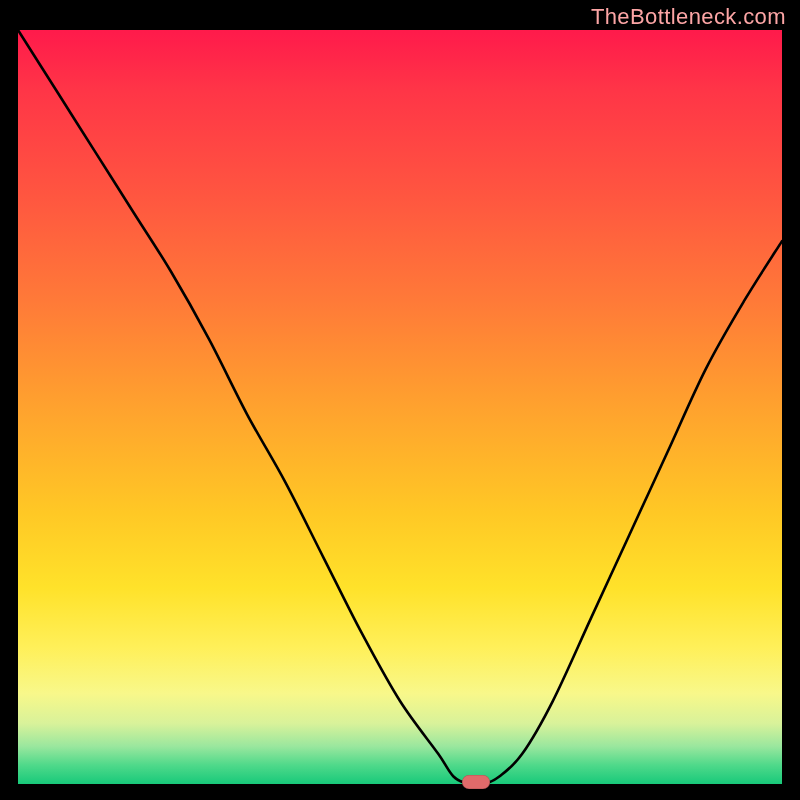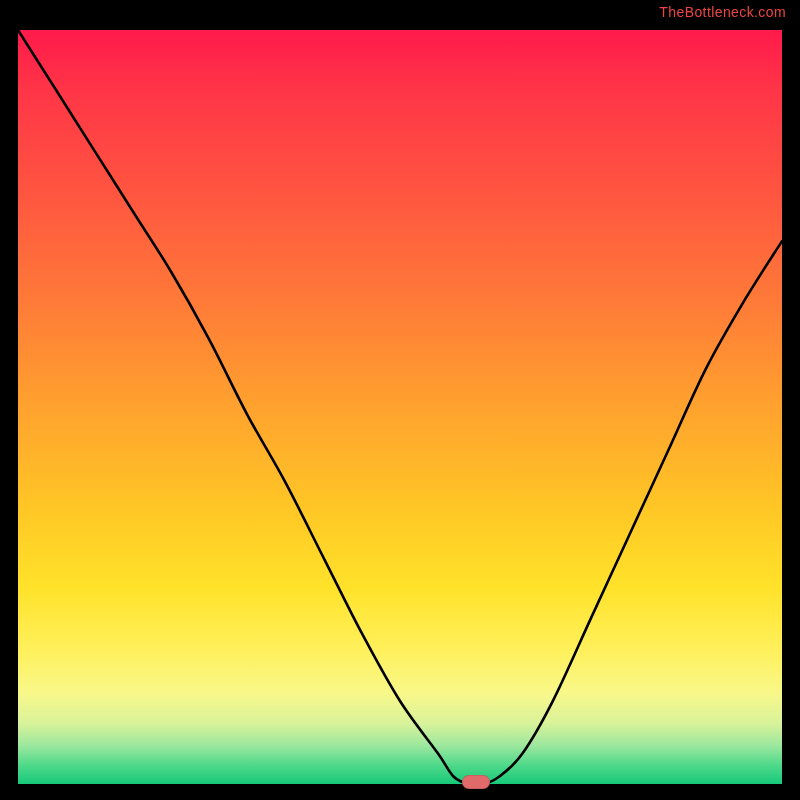--- a/index.html
+++ b/index.html
@@ -14,22 +14,22 @@
   .frame {
     position: relative;
     width: 800px;
     height: 800px;
     background: #000;
   }
   .watermark {
     position: absolute;
     top: 4px;
     right: 14px;
-    color: #ef4444;
-    font-size: 14px;
+    color: #fca5a5;
+    font-size: 22px;
     letter-spacing: 0.4px;
     user-select: none;
     z-index: 50;
   }
   .plot {
     position: absolute;
     left: 18px;
     top: 30px;
     width: 764px;
     height: 754px;

